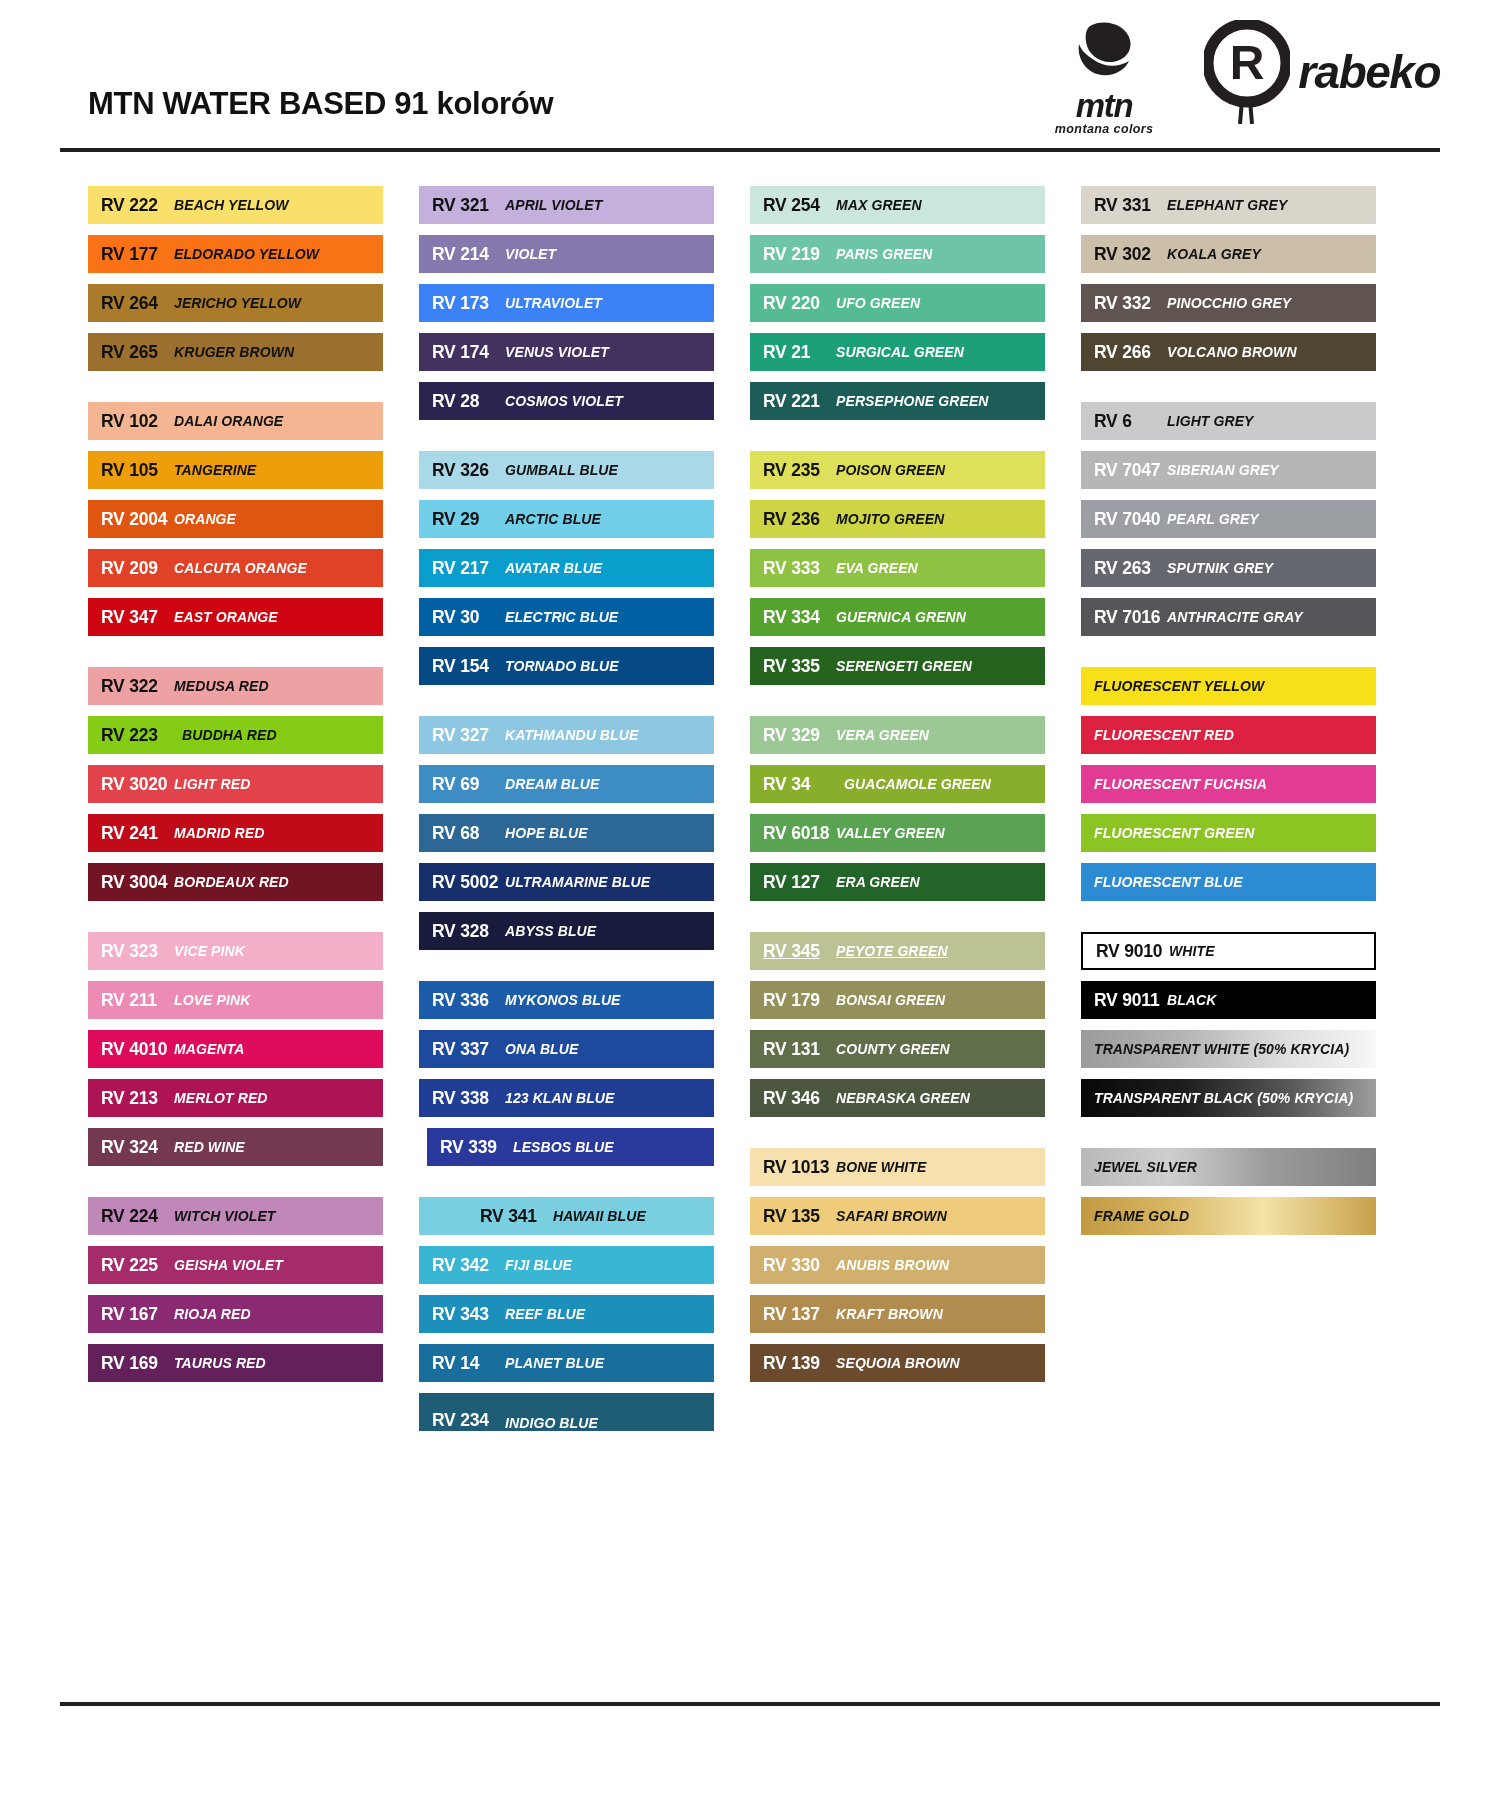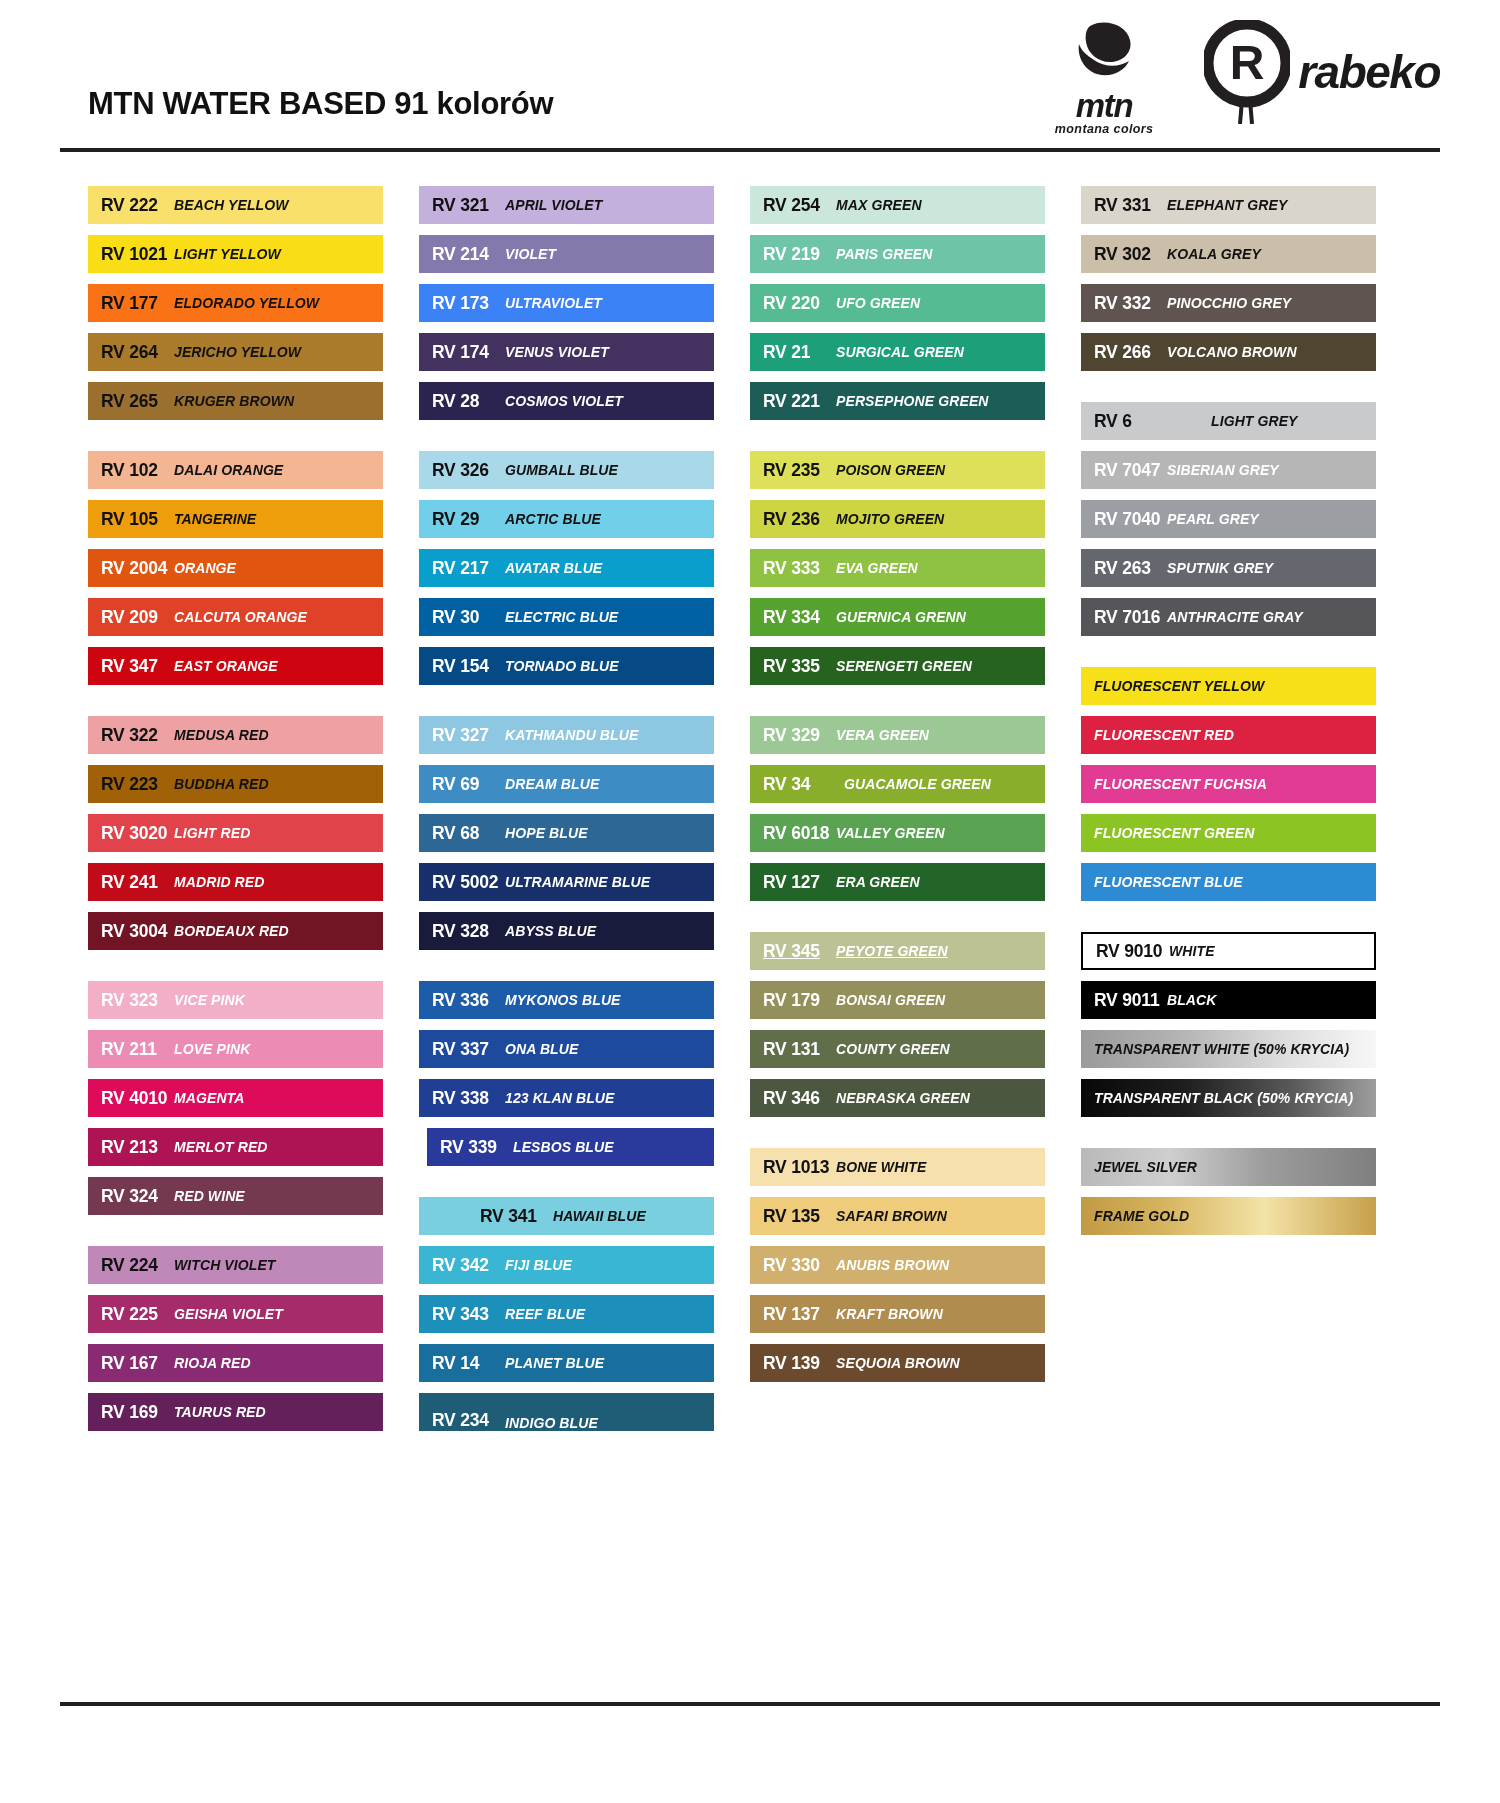--- a/index.html
+++ b/index.html
@@ -187,24 +187,20 @@
 
   <div class="rule rule-top"></div>
 
   <div class="columns" id="columns-root">
       <div class="column">
         <div class="group">
           <div class="swatch" style="background-color: rgb(248, 224, 106); color: rgb(17, 17, 17);">
             <span class="code">RV 222</span>
             <span class="name">BEACH YELLOW</span>
           </div>
-          <div class="swatch" style="background-color: rgb(249, 221, 22); color: rgb(17, 17, 17);">
-            <span class="code">RV 1021</span>
-            <span class="name">LIGHT YELLOW</span>
-          </div>
           <div class="swatch" style="background-color: #f97316; color: rgb(17, 17, 17);">
             <span class="code">RV 177</span>
             <span class="name">ELDORADO YELLOW</span>
           </div>
           <div class="swatch" style="background-color: rgb(169, 123, 42); color: rgb(17, 17, 17);">
             <span class="code">RV 264</span>
             <span class="name">JERICHO YELLOW</span>
           </div>
           <div class="swatch" style="background-color: rgb(155, 111, 46); color: rgb(17, 17, 17);">
             <span class="code">RV 265</span>
@@ -231,21 +227,21 @@
           <div class="swatch" style="background-color: rgb(206, 4, 16); color: rgb(255, 255, 255);">
             <span class="code">RV 347</span>
             <span class="name">EAST ORANGE</span>
           </div>
         </div>
         <div class="group">
           <div class="swatch" style="background-color: rgb(237, 161, 162); color: rgb(17, 17, 17);">
             <span class="code">RV 322</span>
             <span class="name">MEDUSA RED</span>
           </div>
-          <div class="swatch" style="background-color: #a16207; color: rgb(17, 17, 17);">
+          <div class="swatch" style="background-color: #84cc16; color: rgb(17, 17, 17); gap: 8px;">
             <span class="code">RV 223</span>
             <span class="name">BUDDHA RED</span>
           </div>
           <div class="swatch" style="background-color: rgb(226, 67, 74); color: rgb(255, 255, 255);">
             <span class="code">RV 3020</span>
             <span class="name">LIGHT RED</span>
           </div>
           <div class="swatch" style="background-color: rgb(193, 11, 24); color: rgb(255, 255, 255);">
             <span class="code">RV 241</span>
             <span class="name">MADRID RED</span>
@@ -521,21 +517,21 @@
           <div class="swatch" style="background-color: rgb(95, 84, 79); color: rgb(255, 255, 255);">
             <span class="code">RV 332</span>
             <span class="name">PINOCCHIO GREY</span>
           </div>
           <div class="swatch" style="background-color: rgb(79, 69, 48); color: rgb(255, 255, 255);">
             <span class="code">RV 266</span>
             <span class="name">VOLCANO BROWN</span>
           </div>
         </div>
         <div class="group">
-          <div class="swatch" style="background-color: rgb(201, 202, 204); color: rgb(17, 17, 17); gap: 44px;">
+          <div class="swatch" style="background-color: rgb(201, 202, 204); color: rgb(17, 17, 17);">
             <span class="code">RV 6</span>
             <span class="name">LIGHT GREY</span>
           </div>
           <div class="swatch" style="background-color: rgb(182, 182, 182); color: rgb(255, 255, 255);">
             <span class="code">RV 7047</span>
             <span class="name">SIBERIAN GREY</span>
           </div>
           <div class="swatch" style="background-color: rgb(155, 158, 163); color: rgb(255, 255, 255);">
             <span class="code">RV 7040</span>
             <span class="name">PEARL GREY</span>

